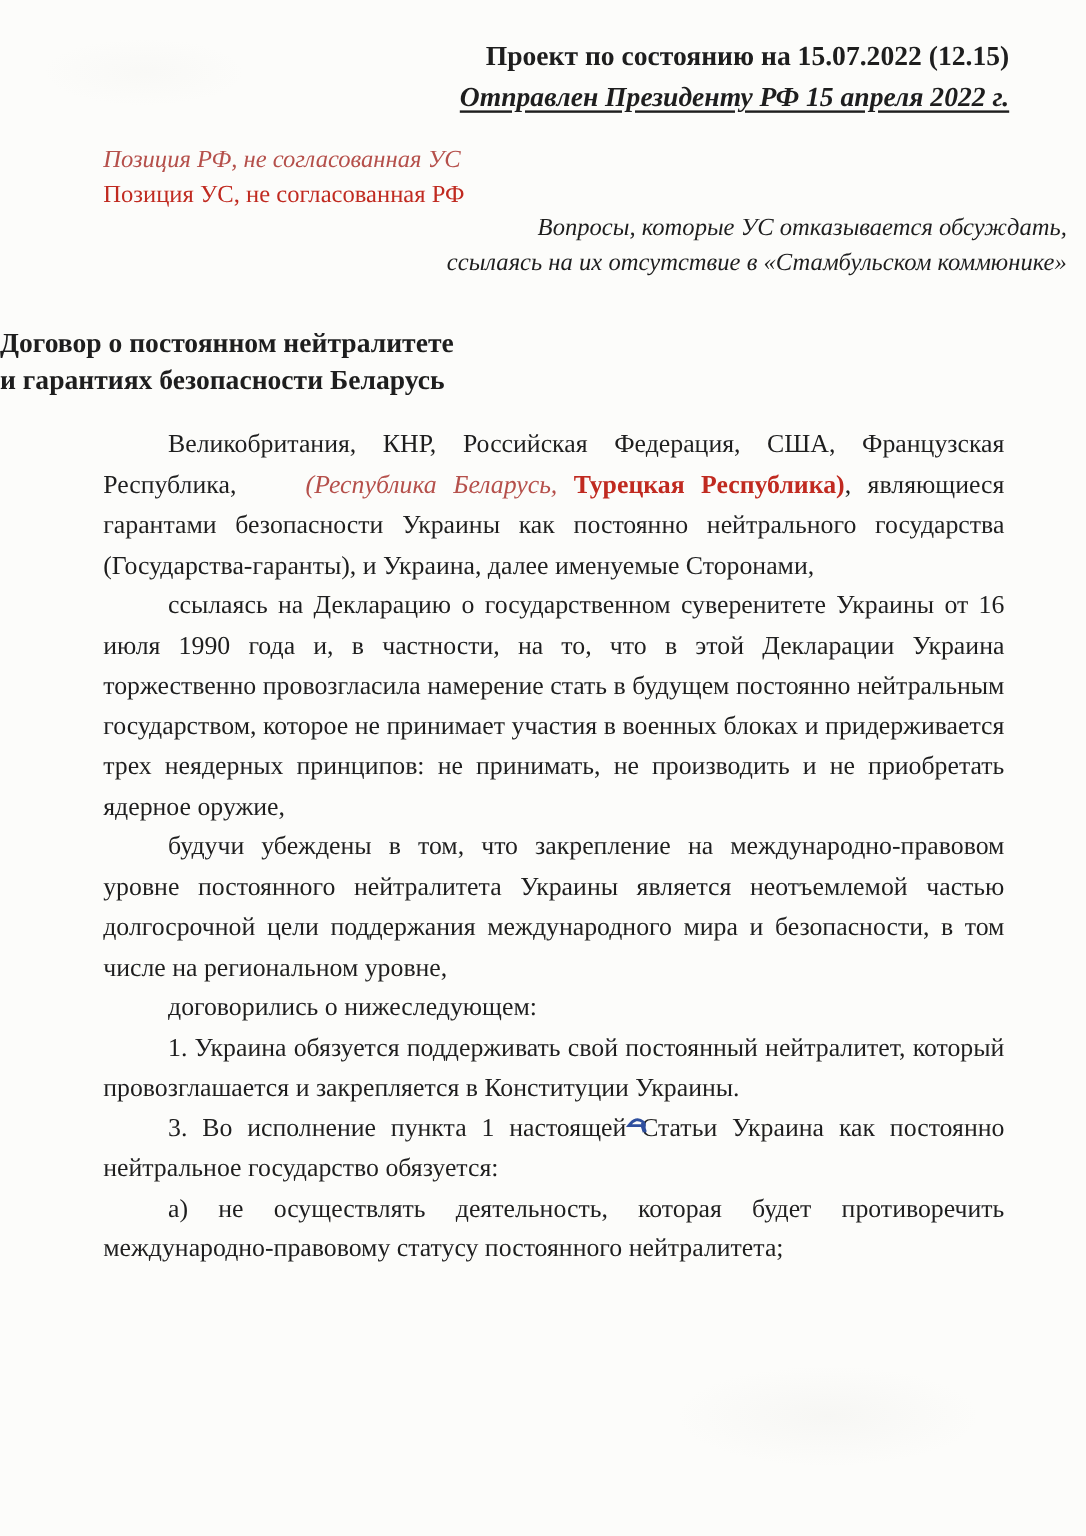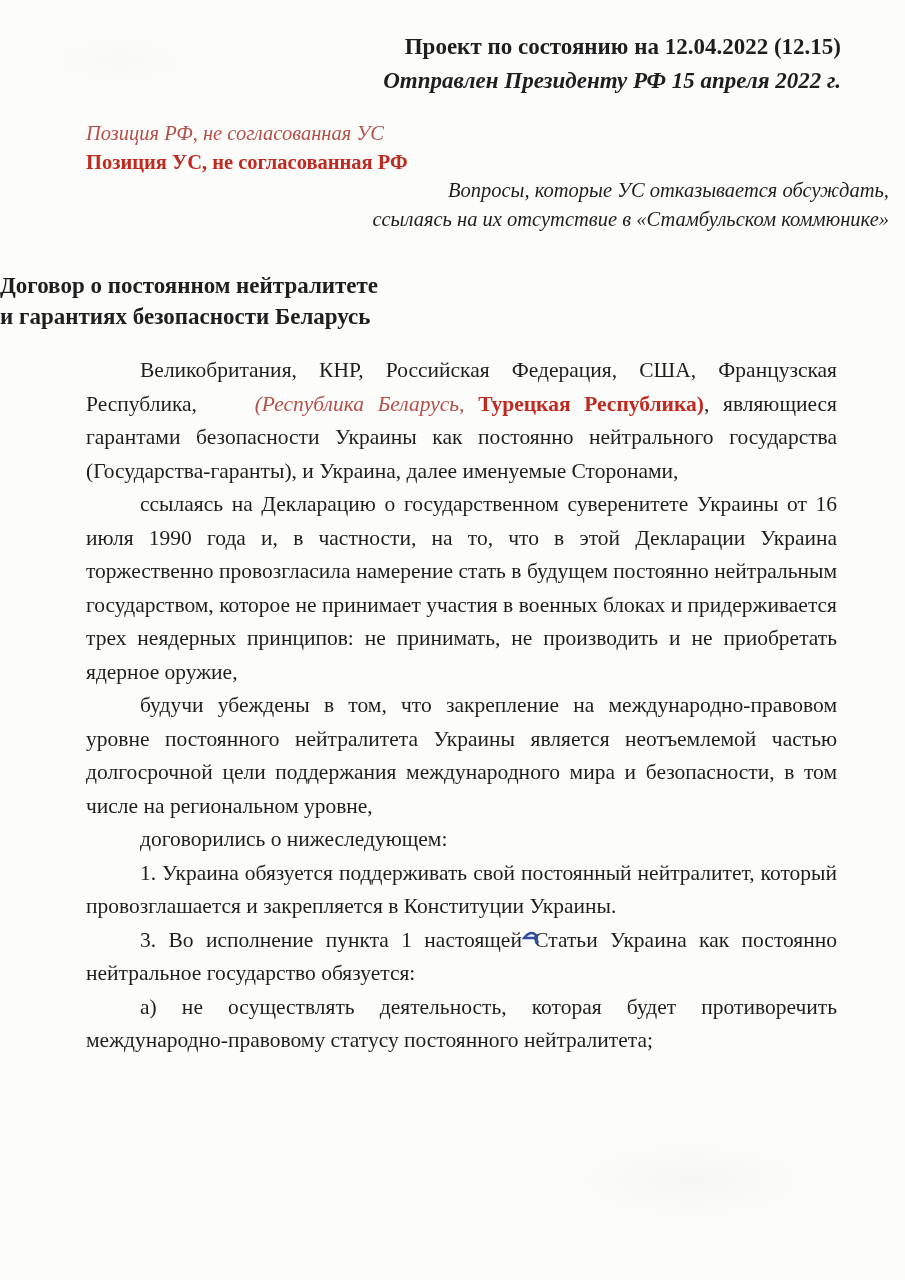--- a/index.html
+++ b/index.html
@@ -25,29 +25,30 @@
   }
   .doc-header {
     padding: 30px 64px 0 0;
     text-align: right;
     font-weight: bold;
     font-size: 23px;
     line-height: 34px;
   }
   .doc-header .line2 {
     font-style: italic;
+    text-decoration: underline;
     text-underline-offset: 4px;
   }
   .legend {
     margin: 21px 16px 0 86px;
     font-size: 20.5px;
     line-height: 28.5px;
   }
   .leg-red-italic  { color: var(--red-italic); font-style: italic; }
-  .leg-red-bold    { color: var(--red-bold); font-weight: bold; }
+  .leg-red-bold    { color: var(--red-bold); font-weight: normal; }
   .leg-black-italic{ font-style: italic; text-align: right; }
   .doc-title {
     margin-top: 37px;
     font-weight: bold;
     font-size: 23px;
     line-height: 31px;
   }
   .doc-body {
     margin: 22px 68px 0 86px;
     font-size: 21.5px;
@@ -70,21 +71,21 @@
     left: 521px;
     top: 928px;
   }
 </style>
 </head>
 <body>
 
 <div class="page">
 
   <div class="doc-header">
-    <div class="line1">Проект по состоянию на 12.04.2022 (12.15)</div>
+    <div class="line1">Проект по состоянию на 15.07.2022 (12.15)</div>
     <div class="line2">Отправлен Президенту РФ 15 апреля 2022 г.</div>
   </div>
 
   <div class="legend" id="legend">
       <div class="leg-red-italic">Позиция РФ, не согласованная УС</div>
       <div class="leg-red-bold">Позиция УС, не согласованная РФ</div>
       <div class="leg-black-italic">Вопросы, которые УС отказывается обсуждать,</div>
       <div class="leg-black-italic">ссылаясь на их отсутствие в «Стамбульском коммюнике»</div>
     </div>
 

